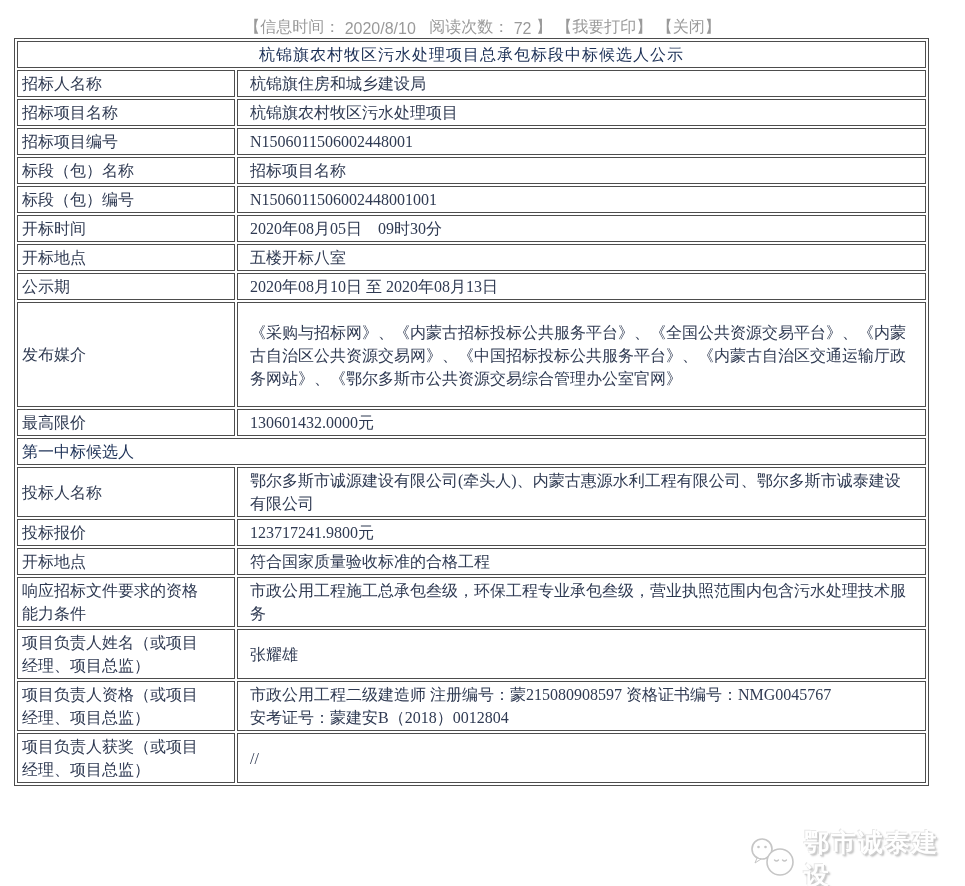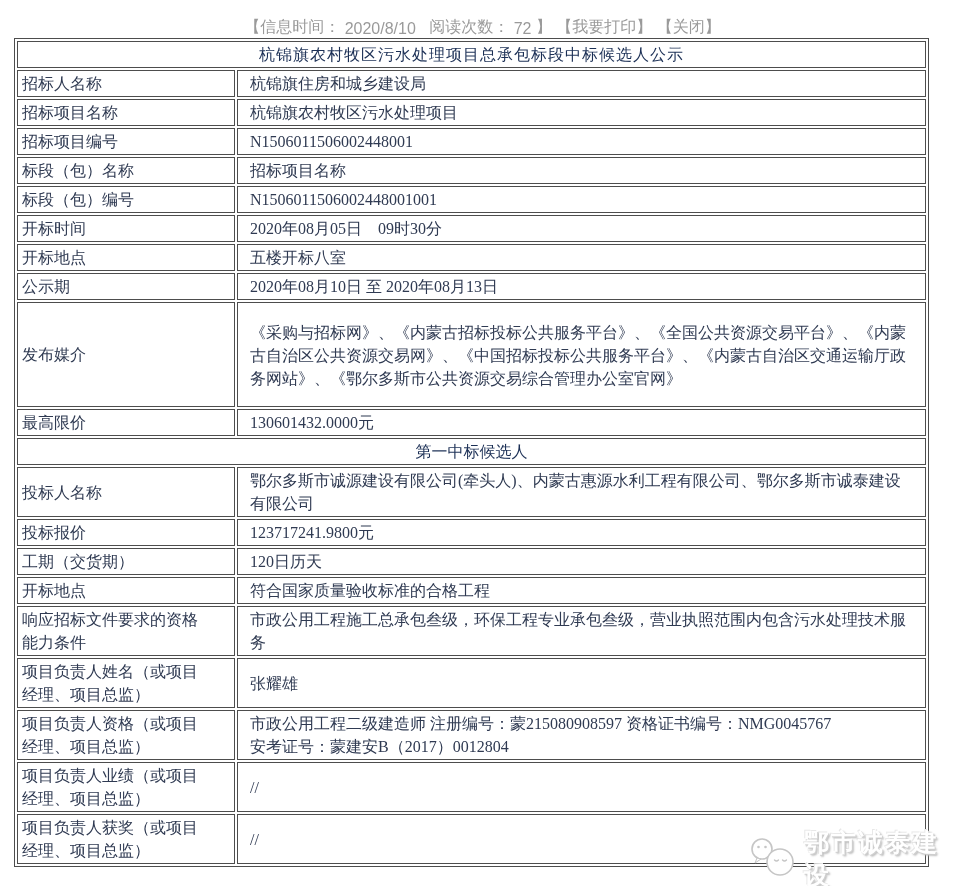--- a/index.html
+++ b/index.html
@@ -42,21 +42,21 @@
   }
   th.title-cell{
     height:26px;font-size:18px;font-weight:bold;text-align:center;
     color:var(--title);padding:1px 20px;letter-spacing:1px;
   }
   td.label{padding:1px 12px 1px 4px;white-space:pre-line;}
   td.value{padding:1px 10px 1px 12px;white-space:pre-line;}
   tr.tall td.value{padding-top:18px;padding-bottom:16px;}
   tr.tall td.label{}
   td.section{
-    text-align:center;font-weight:bold;font-size:17px;
+    text-align:left;font-weight:bold;font-size:17px;
     height:24px;color:var(--title);padding:1px 4px;
   }
   
   .watermark{
     position:absolute;left:748px;top:826px;z-index:5;
     display:flex;align-items:center;gap:6px;
     pointer-events:none;
   }
   .watermark .wm-text{
     font-family:"Liberation Sans","DejaVu Sans",sans-serif;
@@ -141,24 +141,20 @@
   <tr>
     <td class="label">投标人名称</td>
     <td class="value">鄂尔多斯市诚源建设有限公司(牵头人)、内蒙古惠源水利工程有限公司、鄂尔多斯市诚泰建设有限公司</td>
   </tr>
 
   <tr>
     <td class="label">投标报价</td>
     <td class="value">123717241.9800元</td>
   </tr>
 
-  <tr>
-    <td class="label">工期（交货期）</td>
-    <td class="value">120日历天</td>
-  </tr>
 
   <tr>
     <td class="label">开标地点</td>
     <td class="value">符合国家质量验收标准的合格工程</td>
   </tr>
 
   <tr>
     <td class="label">响应招标文件要求的资格
 能力条件</td>
     <td class="value">市政公用工程施工总承包叁级，环保工程专业承包叁级，营业执照范围内包含污水处理技术服务</td>
@@ -167,28 +163,23 @@
   <tr>
     <td class="label">项目负责人姓名（或项目
 经理、项目总监）</td>
     <td class="value">张耀雄</td>
   </tr>
 
   <tr>
     <td class="label">项目负责人资格（或项目
 经理、项目总监）</td>
     <td class="value">市政公用工程二级建造师 注册编号：蒙215080908597 资格证书编号：NMG0045767
-安考证号：蒙建安B（2017）0012804</td>
-  </tr>
-
-  <tr>
-    <td class="label">项目负责人业绩（或项目
-经理、项目总监）</td>
-    <td class="value">//</td>
-  </tr>
+安考证号：蒙建安B（2018）0012804</td>
+  </tr>
+
 
   <tr>
     <td class="label">项目负责人获奖（或项目
 经理、项目总监）</td>
     <td class="value">//</td>
   </tr>
 
 </tbody>
 </table>
 

